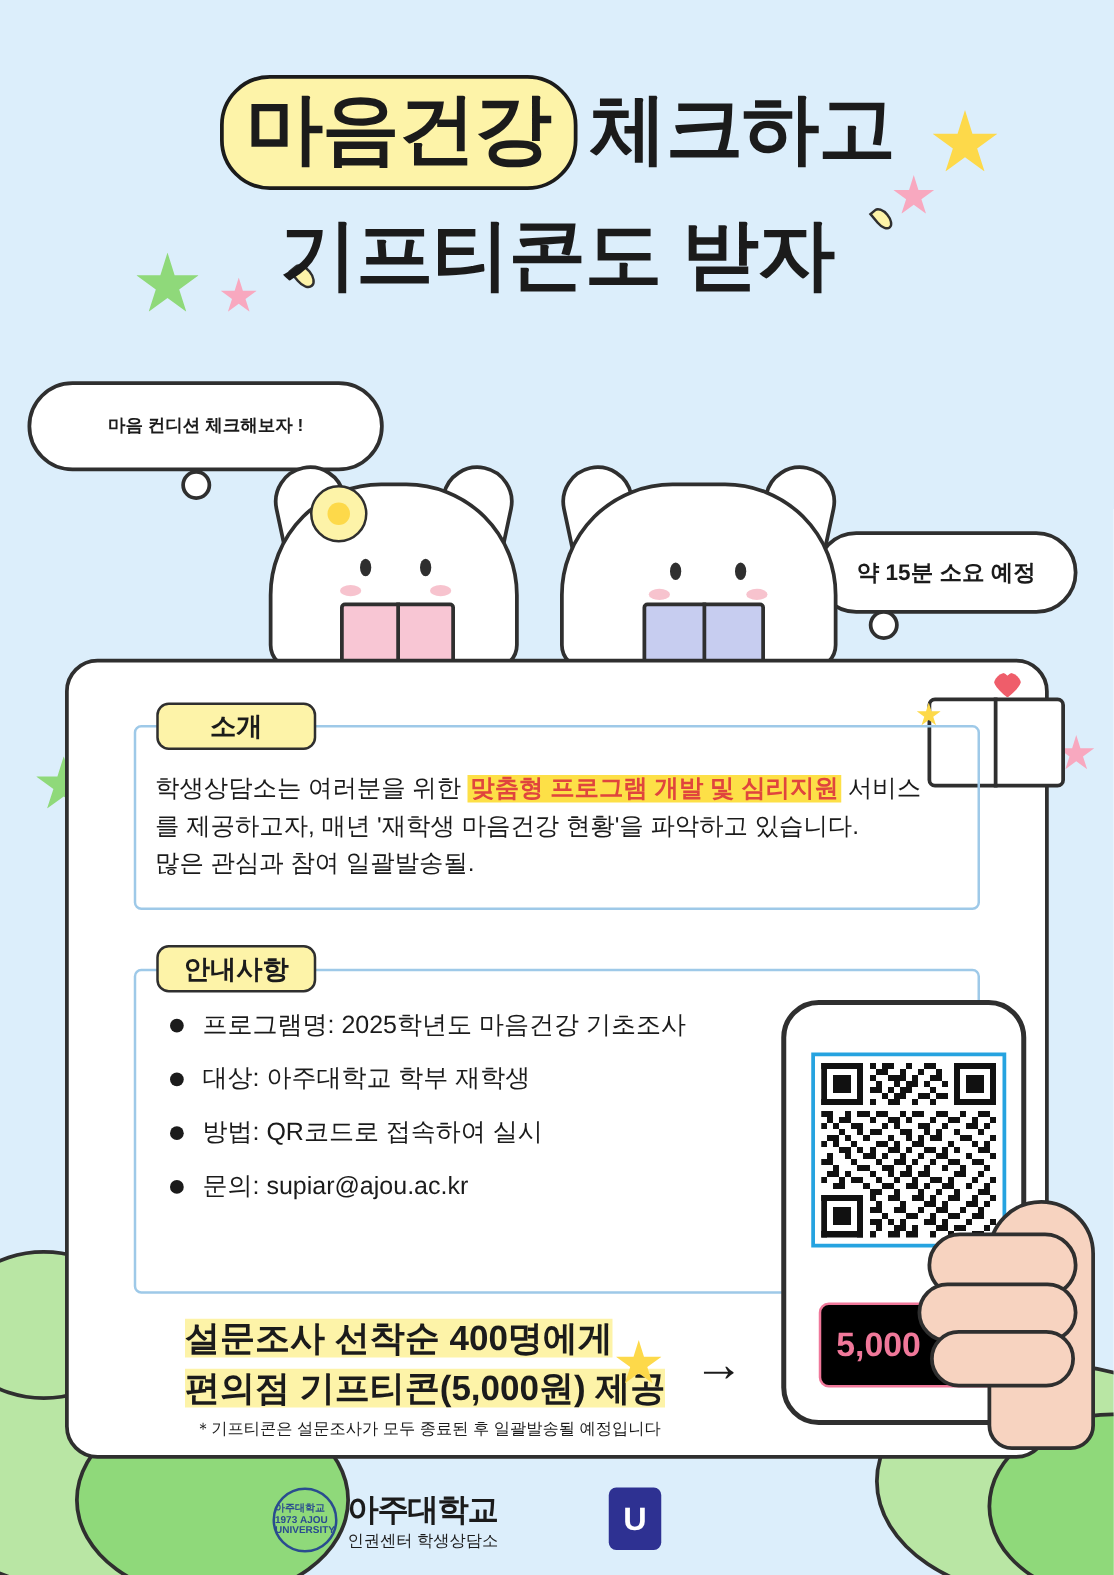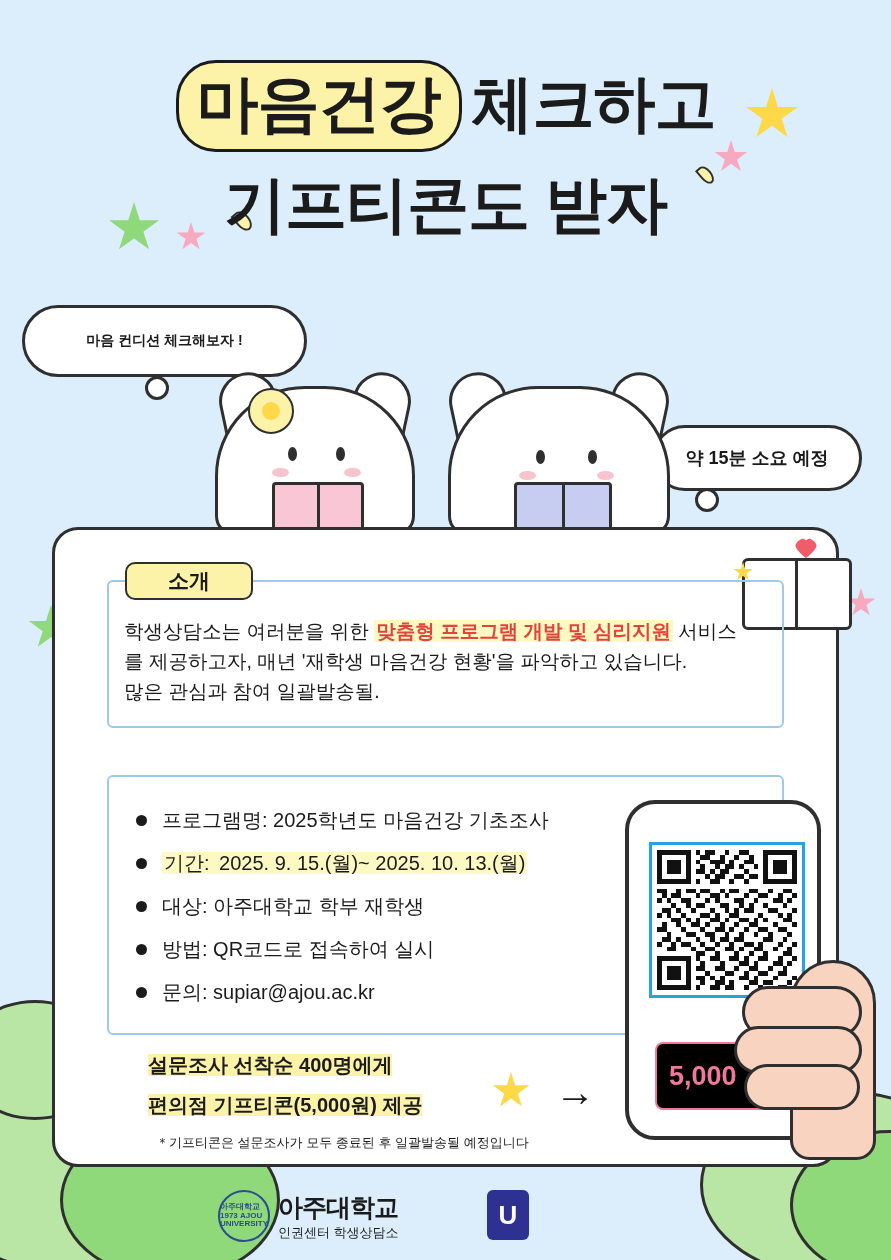--- a/index.html
+++ b/index.html
@@ -138,21 +138,21 @@
     border: 2px solid #9ec9e8;
     border-radius: 6px;
   }
 
   .body-text {
     position: absolute;
     font-size: 19.5px;
     line-height: 1.55;
     color: #1b1b1b;
   }
-  .hl-yellow { background: #fef9c3; padding: 0 2px; text-align: center; }
+  .hl-yellow { background: #fde047; padding: 0 2px; text-align: center; }
   .hl-red { color: #e0453d; font-weight: 700; }
 
   ul.info {
     position: absolute;
     margin: 0; padding: 0;
     list-style: none;
   }
   ul.info li {
     position: relative;
     font-size: 20px;
@@ -213,21 +213,21 @@
   }
   .hand {
     position: absolute;
     background: #f7d3c0;
     border: 3px solid #2f2f2f;
   }
 
   
   .promo {
     position: absolute;
-    font-size: 20px;
+    font-size: 28px;
     font-weight: 700;
     color: #1b1b1b;
   }
   .promo span { background: #fdf3a8; }
   .promo-note {
     position: absolute;
     font-size: 13px;
     color: #1b1b1b;
   }
   .arrow {
@@ -335,27 +335,25 @@
 
   <div class="panel" style="left:107px; top:580px; width:677px; height:148px;"></div>
   <div class="tab" style="left:125px; top:562px; width:128px; height:38px;">소개</div>
   <div class="body-text" style="left:124px; top:616px; width:648px;">
     <span>학생상담소는  여러분을 위한 </span><span class="hl-yellow hl-red">맞춤형 프로그램 개발 및 심리지원</span><span> 서비스</span><br>
     <span>를 제공하고자, 매년 '재학생 마음건강 현황'을 파악하고 있습니다.</span><br>
     <span>많은 관심과 참여 일괄발송될.</span>
   </div>
 
   <div class="panel" style="left:107px; top:775px; width:677px; height:260px;"></div>
+  <div class="tab" style="left:125px; top:756px; width:128px; height:38px;">안내사항</div>
 
   <ul class="info" style="left:132px; top:808px; width:520px;">
     <li>
       <span>프로그램명:</span><span> 2025학년도 마음건강 기초조사</span>
-    </li>
-    <li>
-      <span class="hl-yellow">기간:</span><span class="hl-yellow"> 2025. 9. 15.(월)~ 2025. 10. 13.(월)</span>
     </li>
     <li>
       <span>대상:</span><span> 아주대학교 학부 재학생</span>
     </li>
     <li>
       <span>방법:</span><span> QR코드로 접속하여 실시</span>
     </li>
     <li>
       <span>문의:</span><span> supiar@ajou.ac.kr</span>
     </li>

